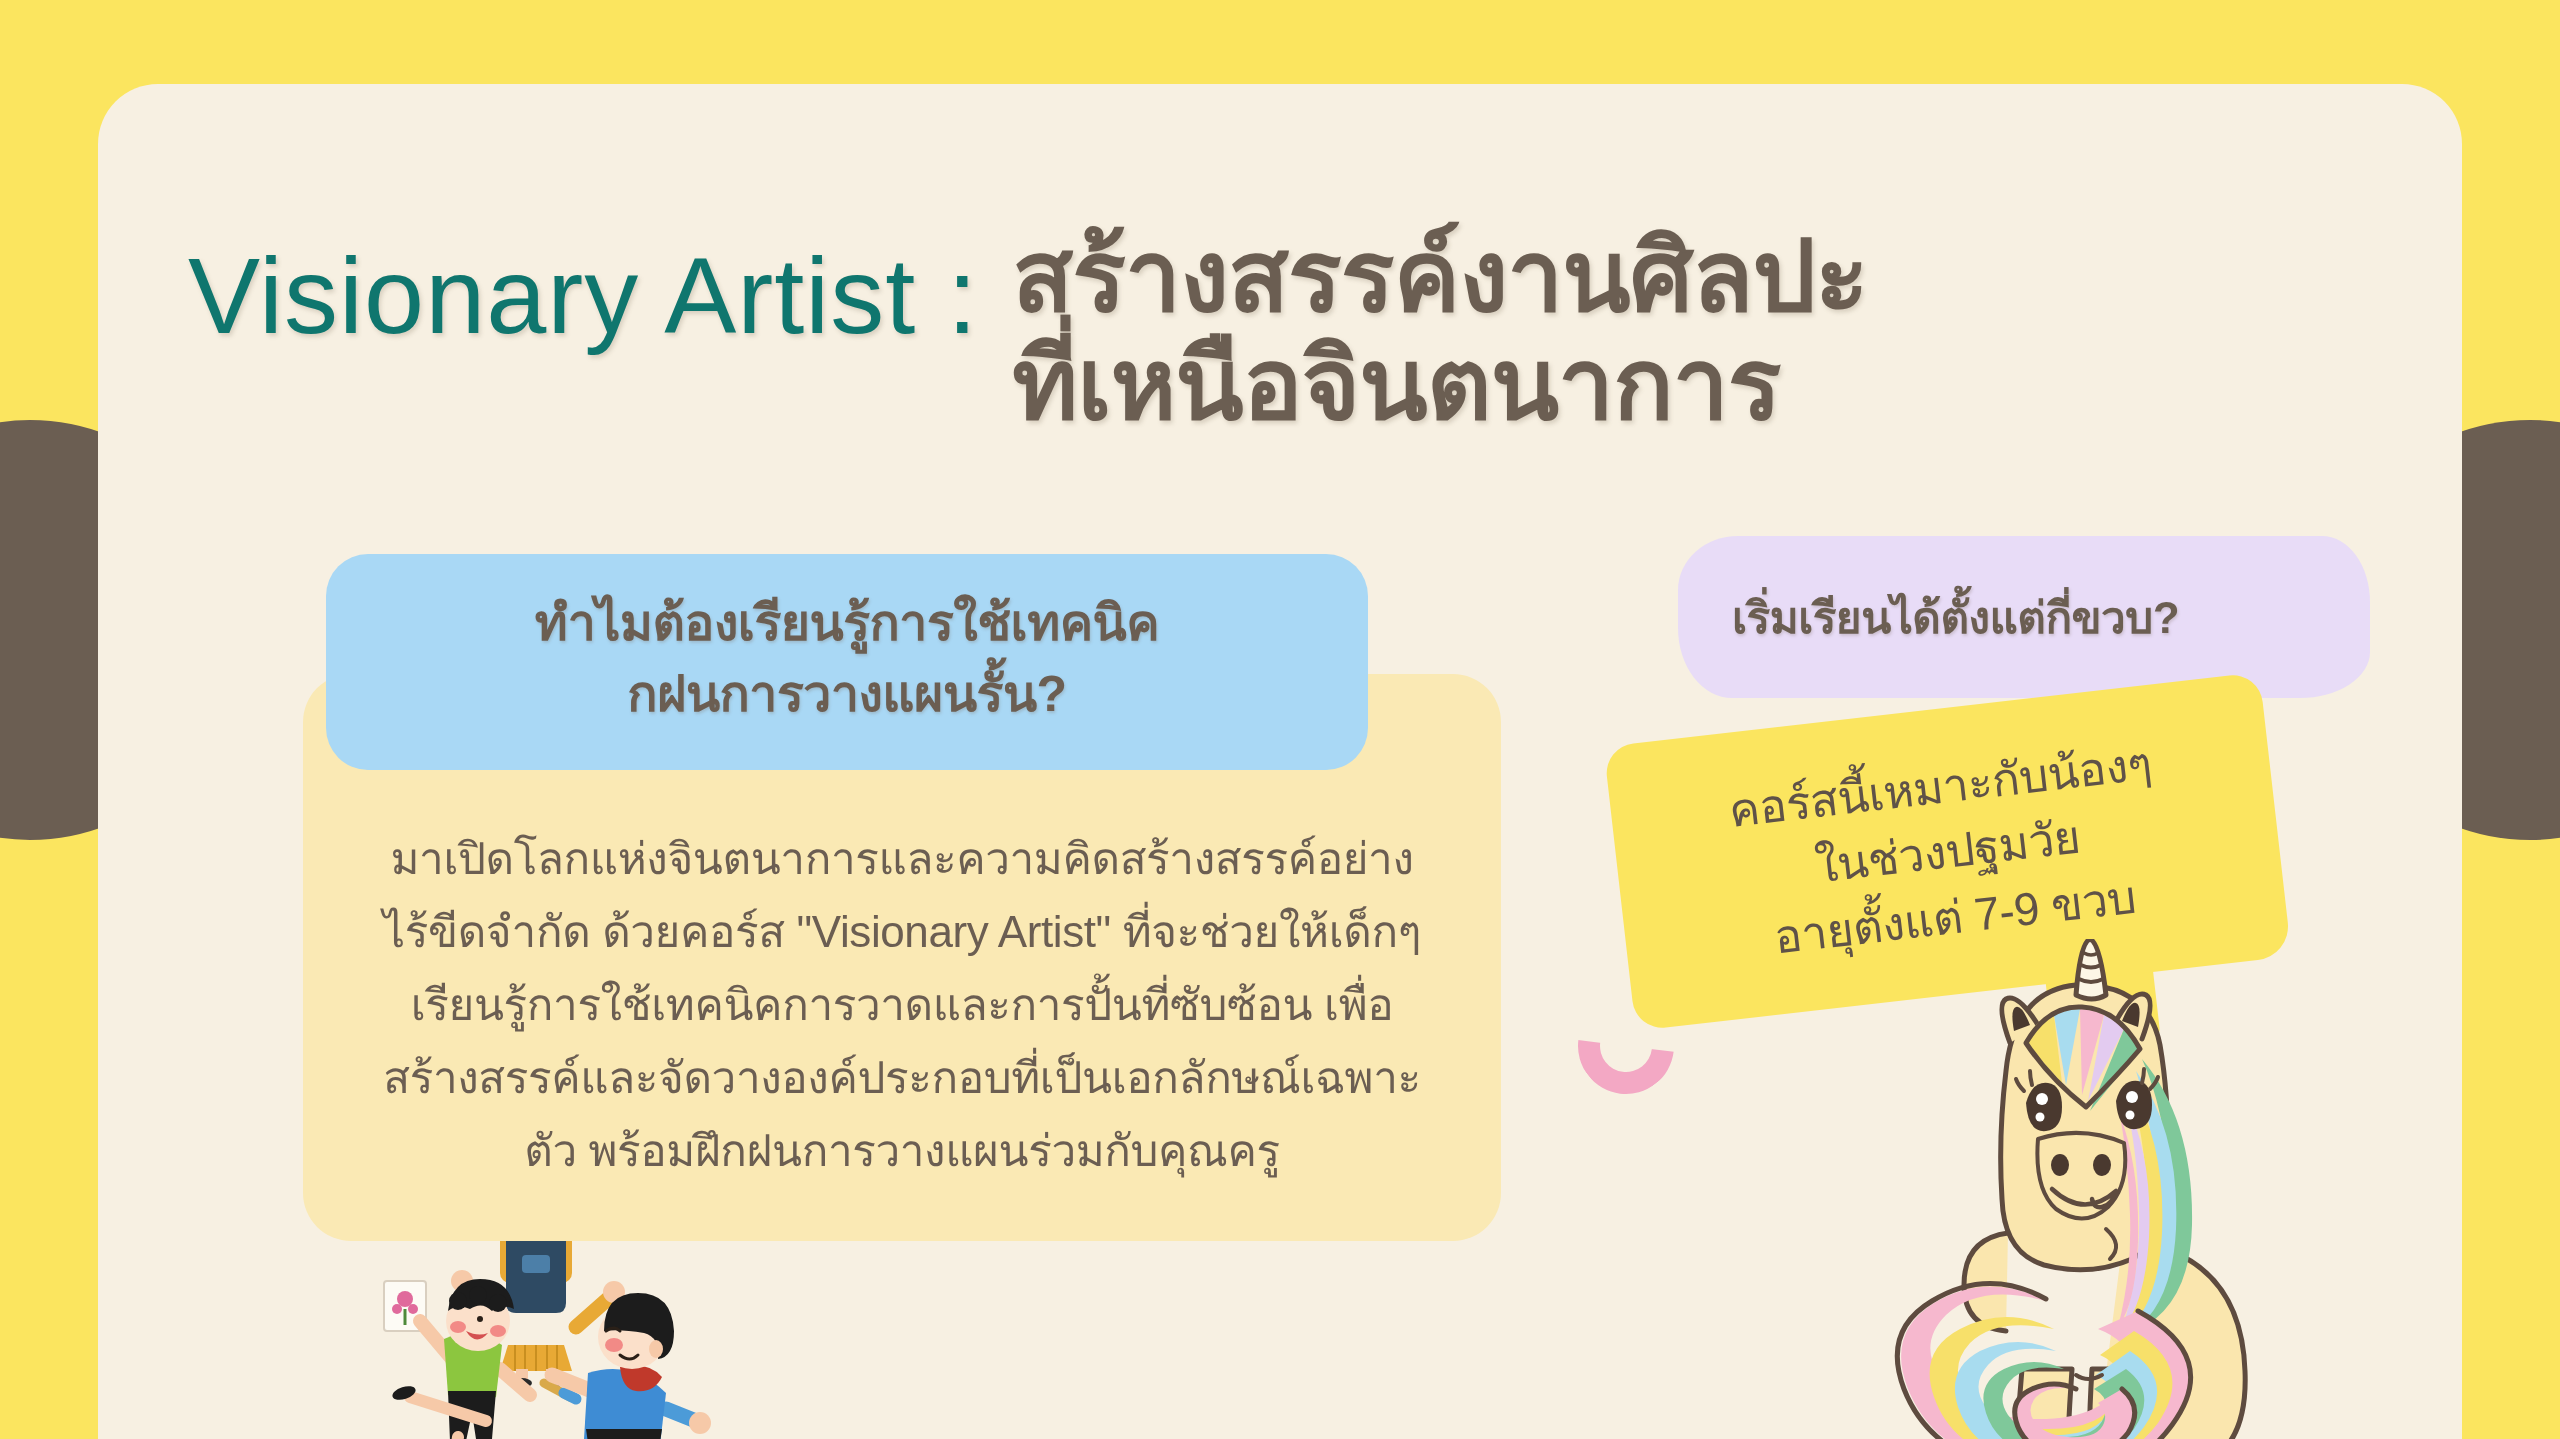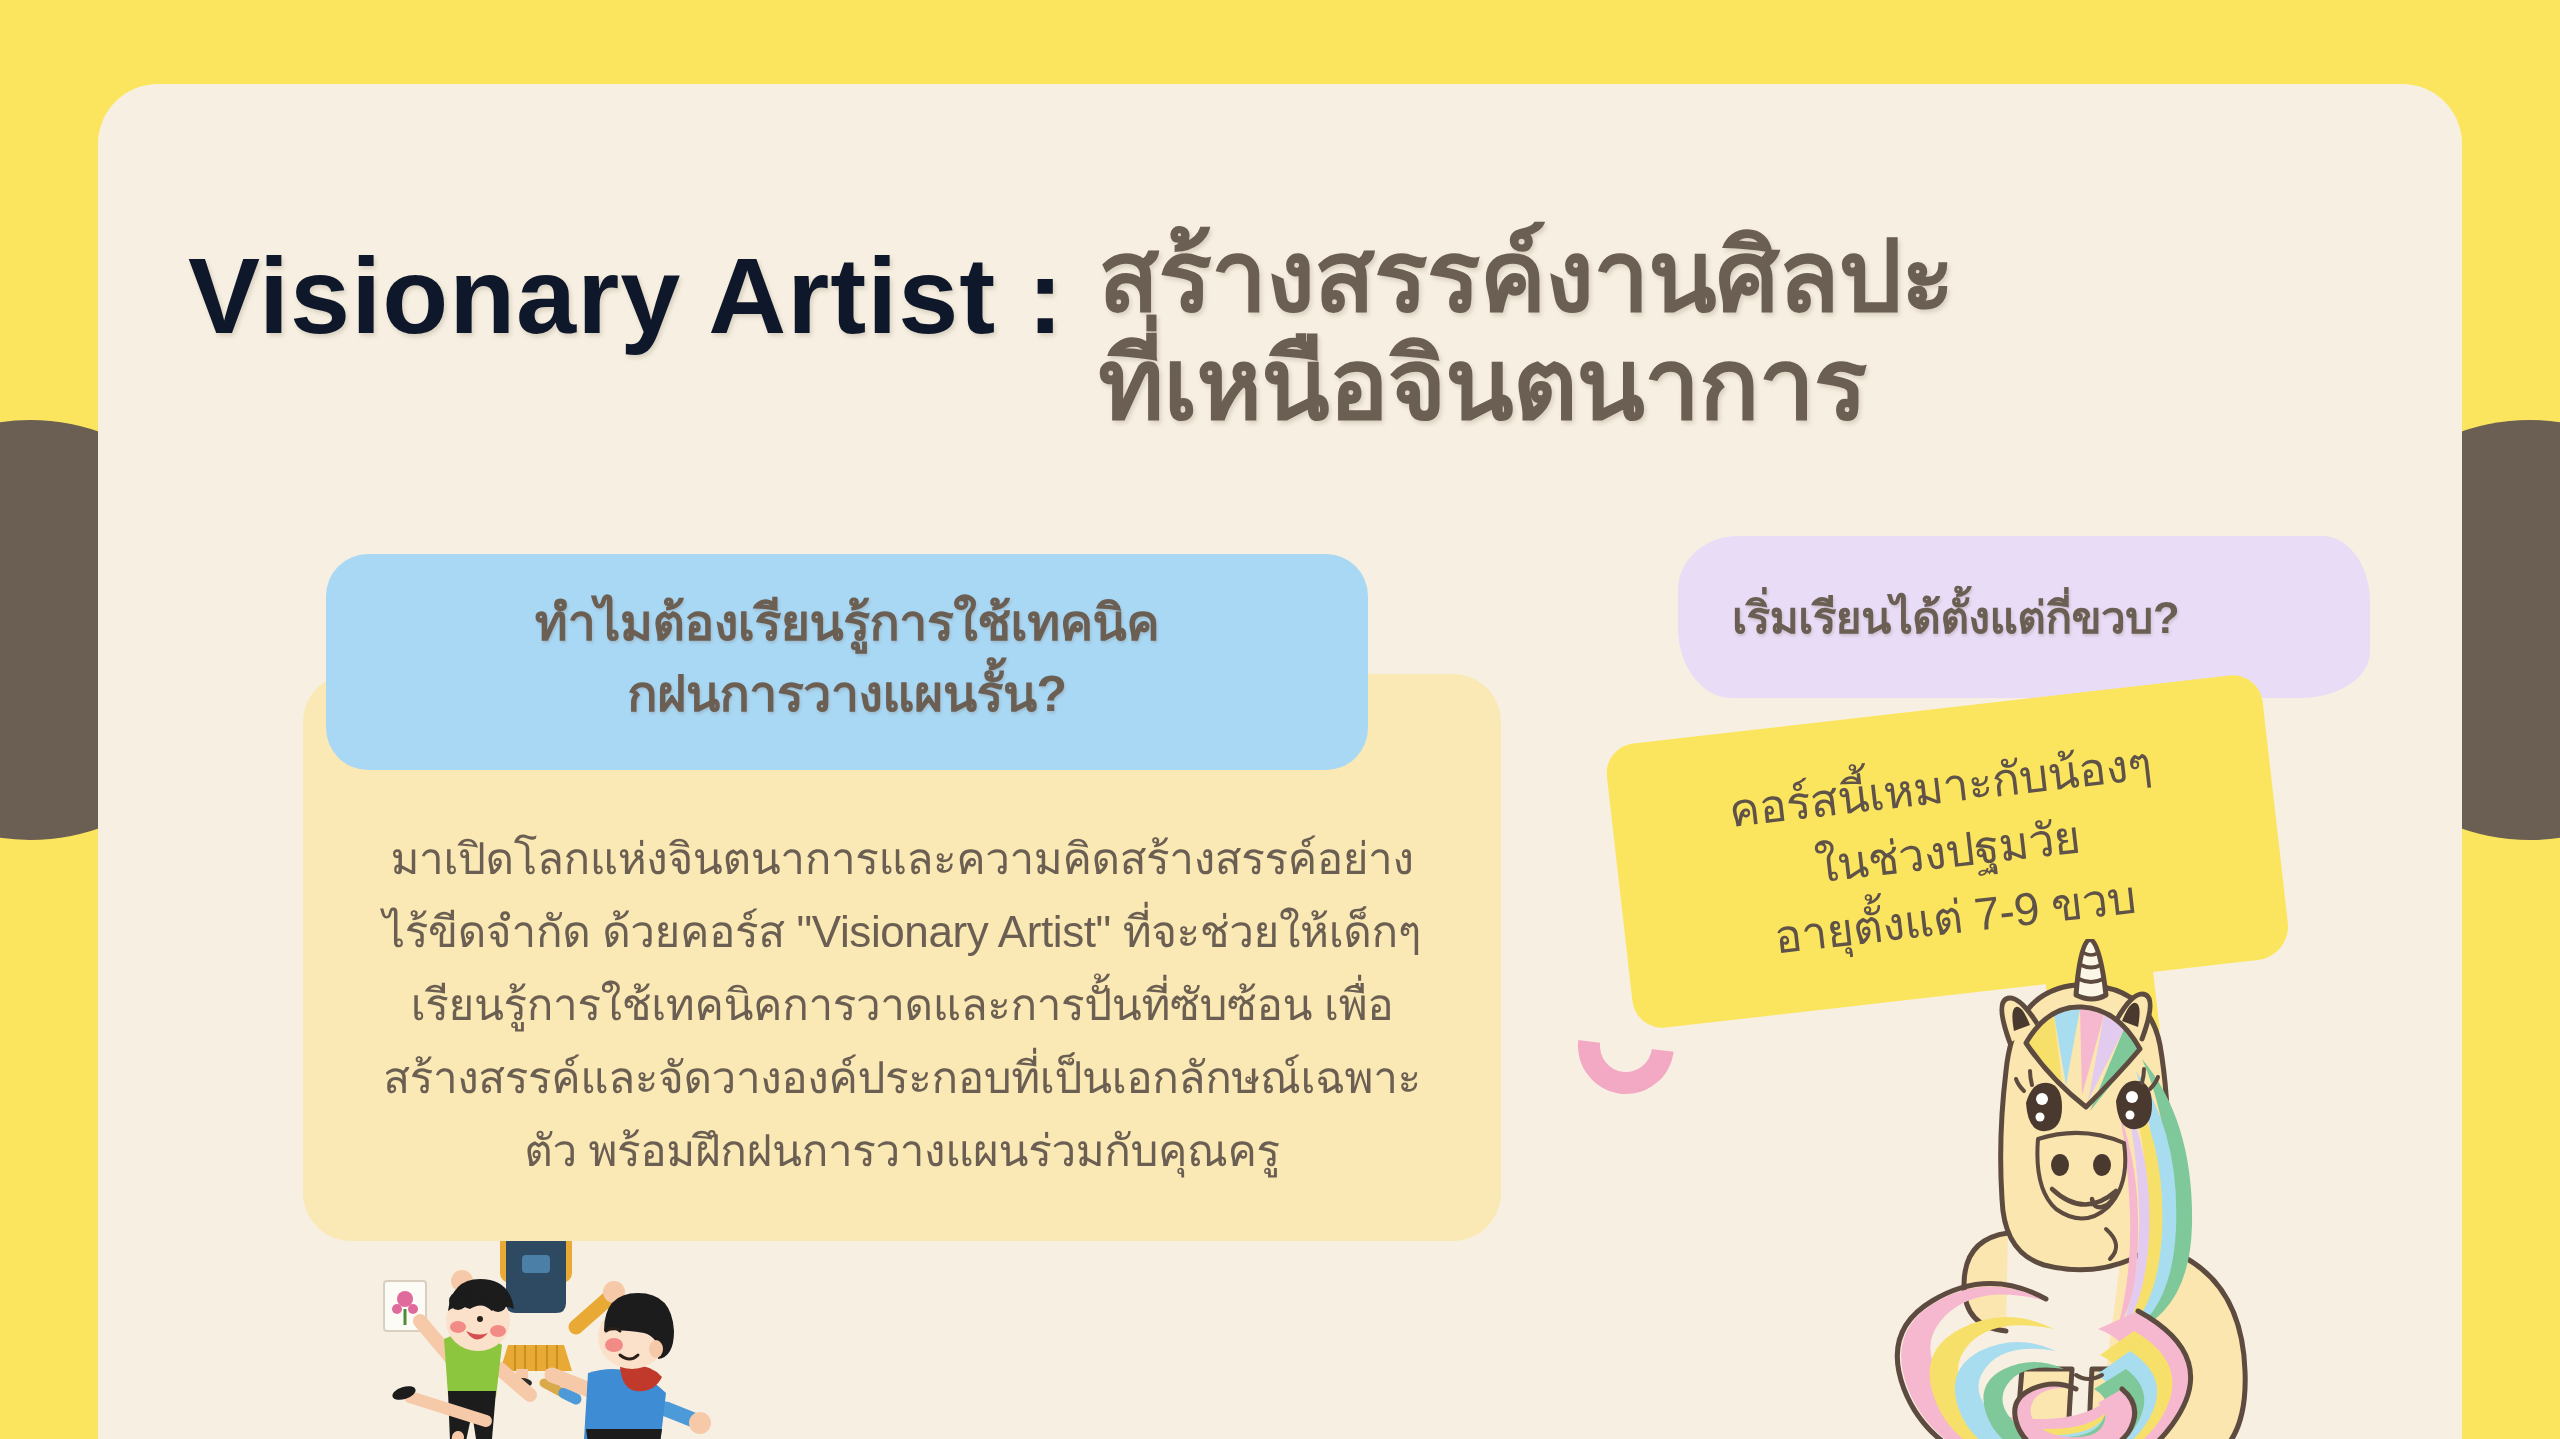--- a/index.html
+++ b/index.html
@@ -45,22 +45,22 @@
     position: absolute;
     left: 90px;
     top: 110px;
     width: 2200px;
     display: flex;
     align-items: flex-start;
     gap: 34px;
   }
   .title-en {
     font-size: 108px;
-    font-weight: bold;
-    color: #0f172a;
+    font-weight: normal;
+    color: #0f766e;
     letter-spacing: 1px;
     line-height: 1.12;
     white-space: nowrap;
     padding-top: 42px;
     text-shadow: 2px 3px 4px rgba(150,135,115,.30);
   }
   .title-th {
     font-size: 100px;
     font-weight: bold;
     color: #6B5E52;

